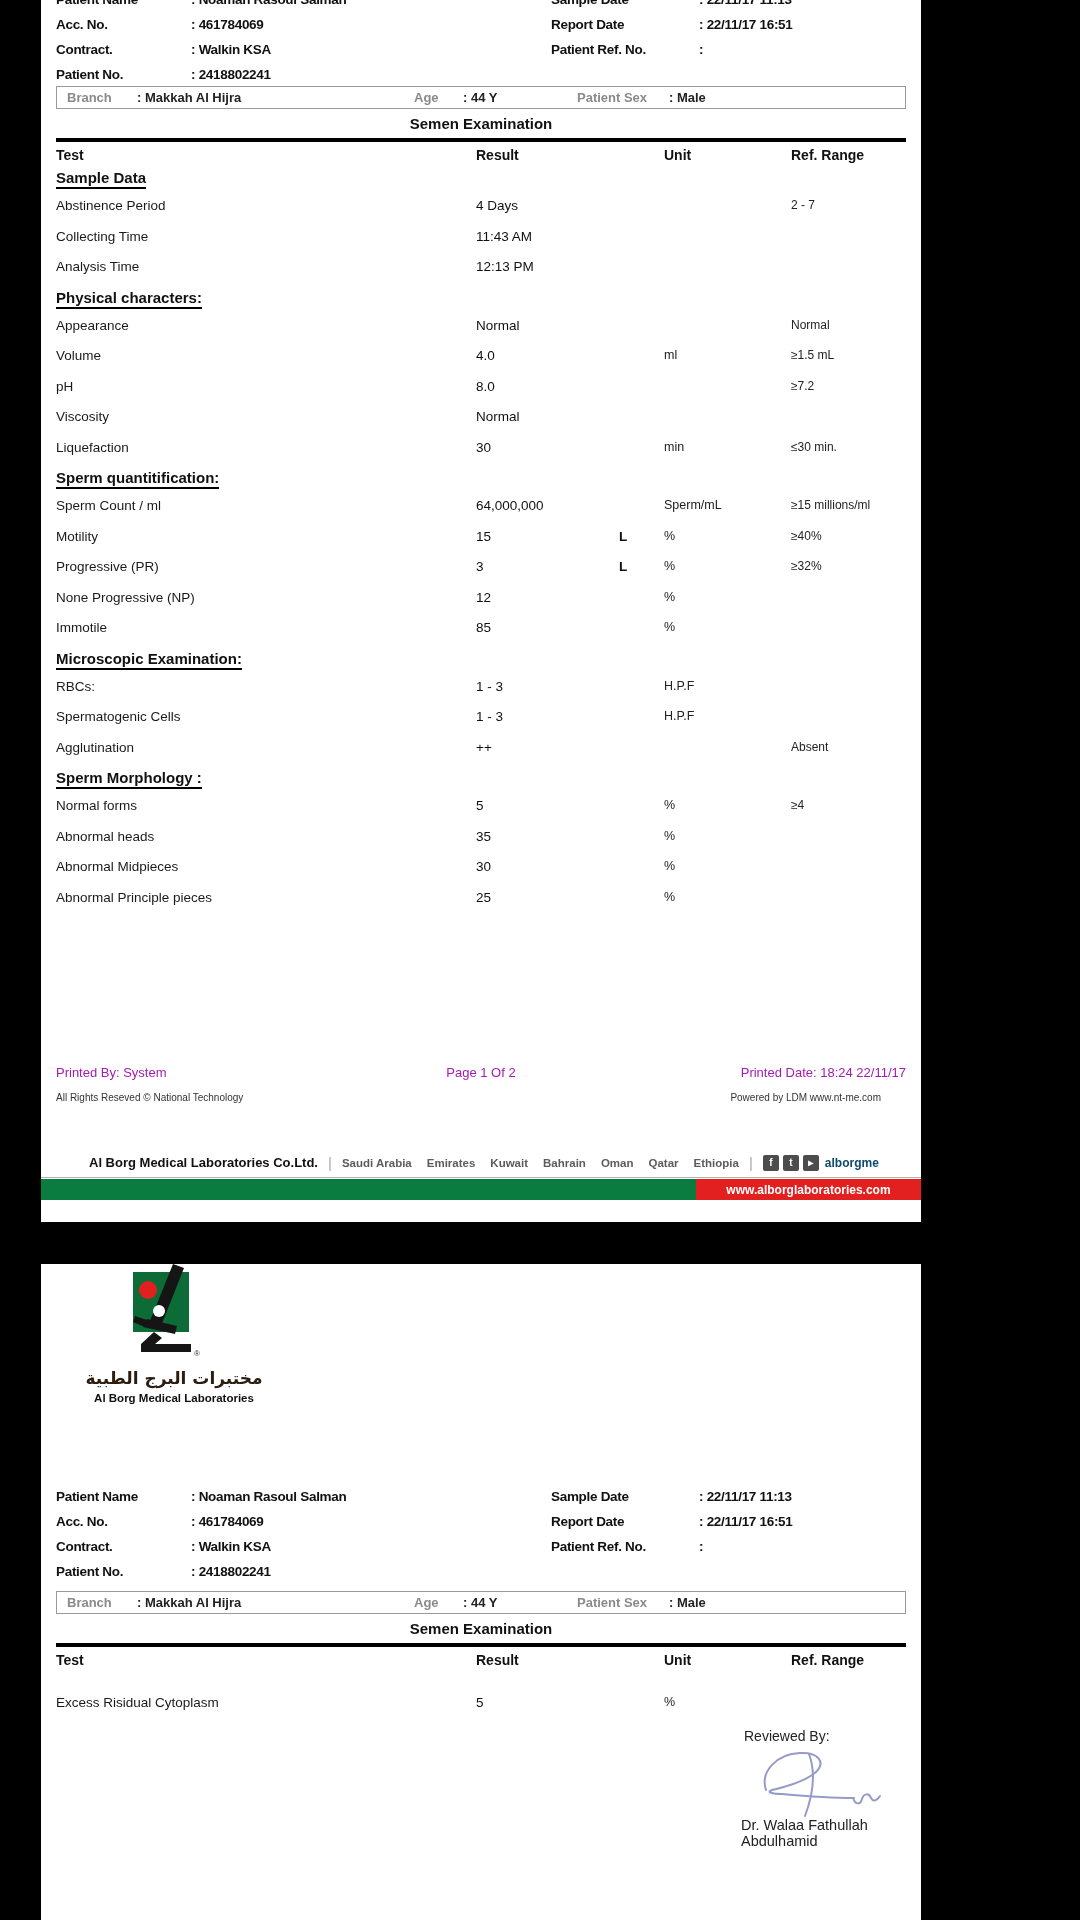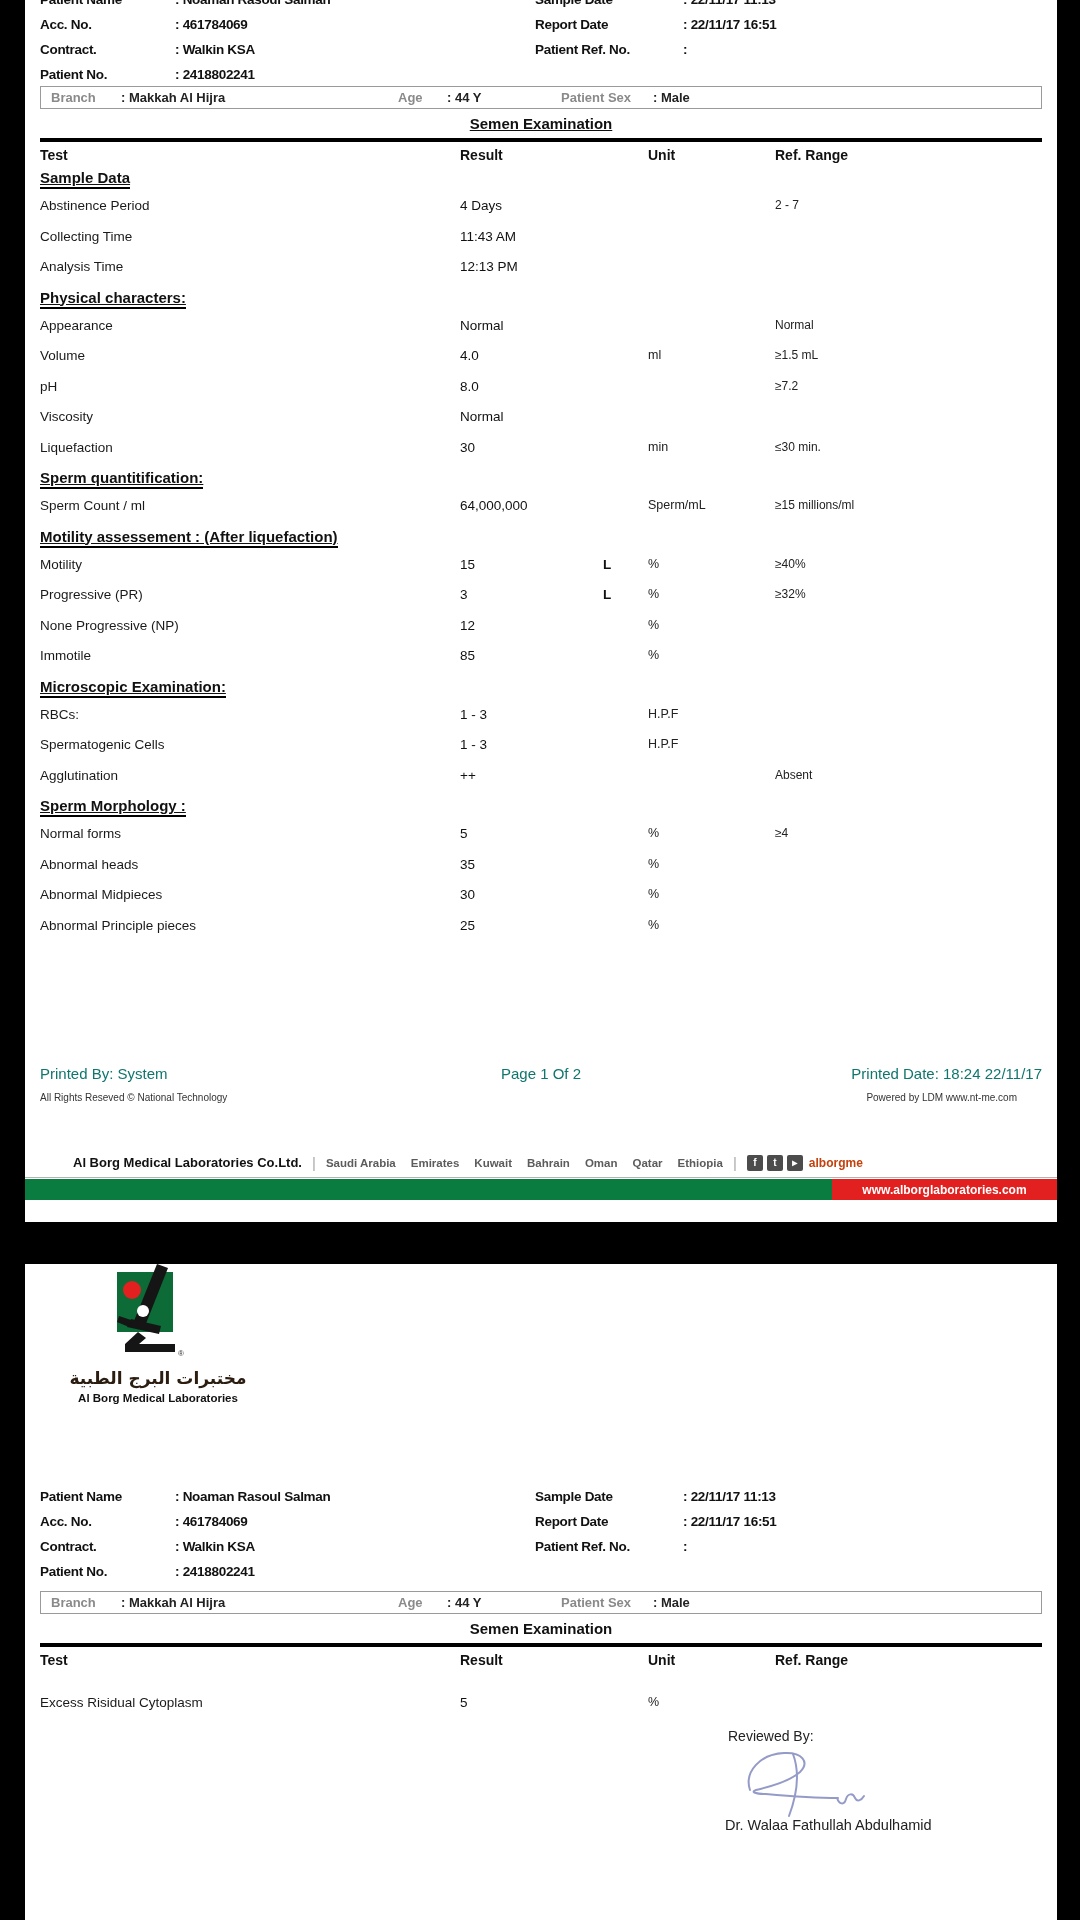--- a/index.html
+++ b/index.html
@@ -1,19 +1,19 @@
 <!DOCTYPE html>
 <html><head>
 <meta charset="utf-8">
 <style>
   html,body{margin:0;padding:0;background:#000;}
   *{box-sizing:border-box;}
   .stage{position:relative;width:1080px;height:1920px;background:#000;overflow:hidden;
          font-family:"Liberation Sans",sans-serif;color:#111;}
-  .page{position:absolute;left:25px;width:1032px;background:#fff;text-decoration:underline;}
+  .page{position:absolute;left:41px;width:880px;background:#fff;}
   .page1{top:0;height:1222px;padding:0 15px;overflow:hidden;}
   .page2{top:1264px;height:656px;}
 
   
   .patient-block{position:relative;height:100px;font-weight:700;font-size:13.5px;letter-spacing:-0.3px;}
   .page1 .patient-block{margin-top:-8px;height:92px;}
   .pcol{position:absolute;top:0;}
   .pcol-left{left:0;}
   .pcol-right{left:495px;}
   .prow{height:25px;line-height:16px;white-space:nowrap;}
@@ -39,37 +39,37 @@
   .section-header span{border-bottom:2px solid #000;padding-bottom:1px;}
   .trow{position:relative;height:30.5px;font-size:13.5px;}
   .trow span{position:absolute;top:4px;white-space:nowrap;}
   .c-test{left:0;color:#1a1a1a;}
   .c-result{left:420px;}
   .c-flag{left:563px;font-weight:700;}
   .c-unit{left:608px;font-size:12.5px;color:#222;}
   .c-ref{left:735px;font-size:12px;top:2px;color:#222;}
 
   
-  .pfooter{position:absolute;left:15px;right:15px;top:1065px;height:18px;font-size:15px;color:#0f766e;}
+  .pfooter{position:absolute;left:15px;right:15px;top:1065px;height:18px;font-size:13px;color:#a21caf;}
   .pf-left{position:absolute;left:0;}
   .pf-center{position:absolute;left:0;right:0;text-align:center;}
   .pf-right{position:absolute;right:0;}
   .psubfooter{position:absolute;left:15px;right:15px;top:1092px;height:14px;font-size:10px;color:#333;}
   .sf-left{position:absolute;left:0;}
   .sf-right{position:absolute;right:25px;}
 
   .brandbar{position:absolute;left:0;right:0;top:1148px;height:30px;border-bottom:1px solid #b3b3b3;
             display:flex;align-items:center;padding-left:48px;white-space:nowrap;}
   .bb-company{font-weight:700;font-size:13px;color:#111;}
   .bb-div{color:#aaa;font-size:15px;margin:0 10px;font-weight:400;}
   .bb-countries{display:flex;gap:15px;font-size:11.5px;font-weight:700;color:#5c5c5c;}
   .bb-social{display:flex;gap:4px;align-items:center;margin-right:6px;}
   .sicon{width:16px;height:16px;background:#4c4c4c;color:#fff;display:inline-flex;align-items:center;
          justify-content:center;font-size:10px;font-weight:700;border-radius:2px;}
-  .bb-handle{font-weight:700;font-size:12px;color:#c2410c;}
+  .bb-handle{font-weight:700;font-size:12px;color:#0c4a6e;}
 
   .greenbar{position:absolute;left:0;right:0;top:1179px;height:21px;}
   .redseg{position:absolute;right:0;top:0;width:225px;height:21px;display:flex;align-items:center;
           justify-content:center;color:#fff;font-weight:700;font-size:12px;}
 
   
   .logo-svg{position:absolute;left:80px;top:0;}
   .logo-arabic{position:absolute;left:38px;top:104px;width:190px;text-align:center;
                font-family:"DejaVu Sans",sans-serif;font-weight:700;font-size:17px;color:#2b1d10;}
   .logo-english{position:absolute;left:38px;top:128px;width:190px;text-align:center;
@@ -180,21 +180,20 @@
           <span class="c-ref">≤30 min.</span>
         </div>
         <div class="section-header"><span>Sperm quantitification:</span></div>
         <div class="trow">
           <span class="c-test">Sperm Count / ml</span>
           <span class="c-result">64,000,000</span>
           <span class="c-flag"></span>
           <span class="c-unit">Sperm/mL</span>
           <span class="c-ref">≥15 millions/ml</span>
         </div>
-        <div class="section-header"><span>Motility assessement : (After liquefaction)</span></div>
         <div class="trow">
           <span class="c-test">Motility</span>
           <span class="c-result">15</span>
           <span class="c-flag">L</span>
           <span class="c-unit">%</span>
           <span class="c-ref">≥40%</span>
         </div>
         <div class="trow">
           <span class="c-test">Progressive (PR)</span>
           <span class="c-result">3</span>

